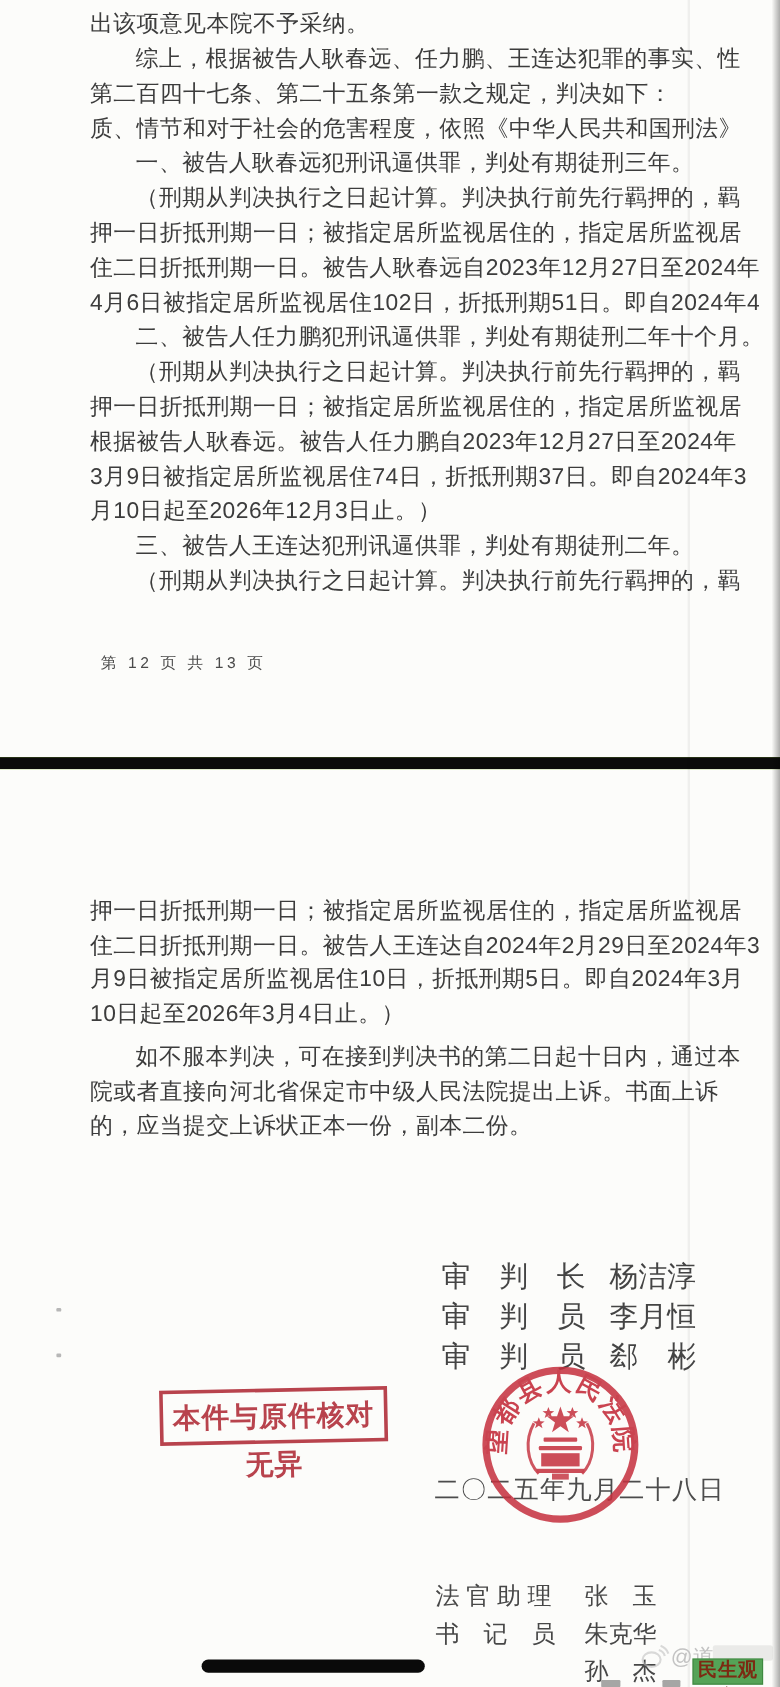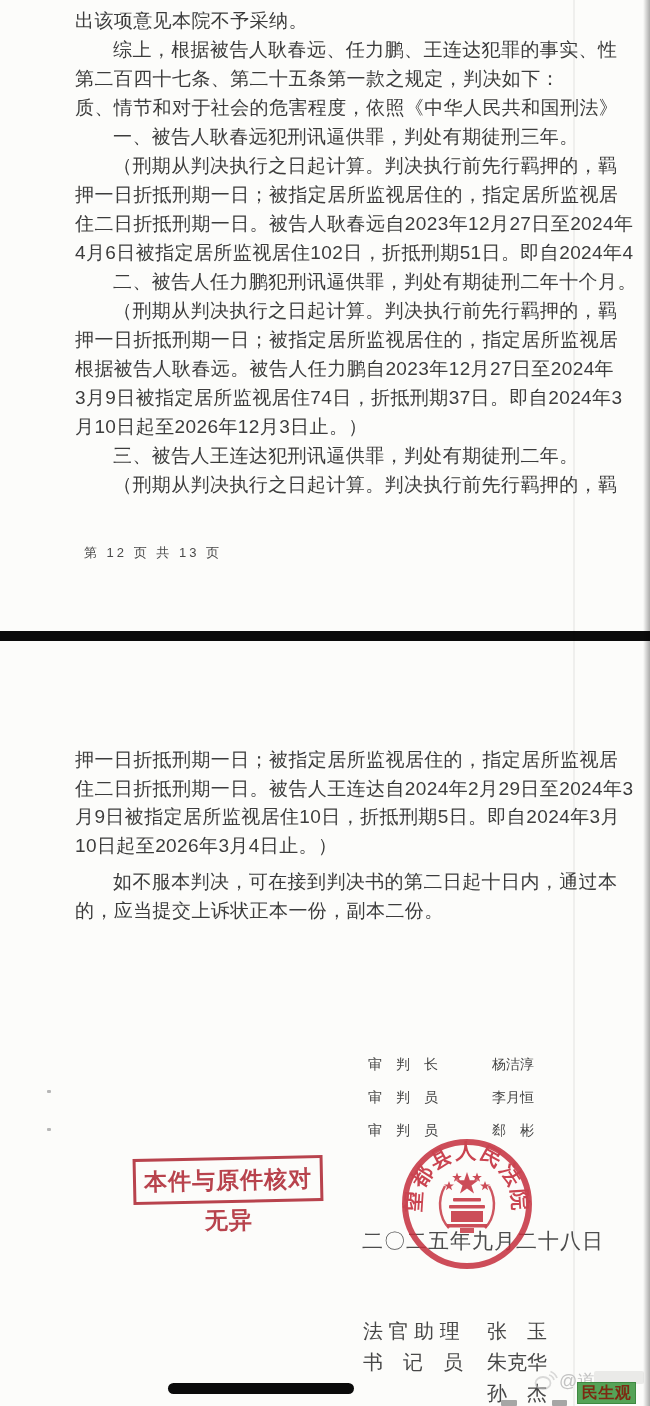--- a/index.html
+++ b/index.html
@@ -18,21 +18,21 @@
   .p1-lines{top:6px;}
   .p2-lines{top:105px;} 
   .line{height:29px;line-height:29px;font-size:19px;letter-spacing:.4px;white-space:nowrap;color:#3c3c3c;}
   .p2-lines .line{height:28.5px;line-height:28.5px;}
   .line.indent{padding-left:38px;}
   .line.pgap{margin-top:8px;text-align:right;}
 
   .page-footer{position:absolute;left:84px;top:544px;font-size:13px;letter-spacing:3px;color:#4a4a4a;}
 
   .judges{position:absolute;left:368px;top:407px;} 
-  .judges .sig-row{height:33px;line-height:33px;font-size:14px;color:#444;}
+  .judges .sig-row{height:33px;line-height:33px;font-size:24px;color:#444;}
   .staff{position:absolute;left:363px;top:675px;} 
   .staff .sig-row{height:31px;line-height:31px;font-size:20px;color:#474747;}
   .sig-role{display:inline-block;min-width:104px;white-space:pre;}
   .sig-name{display:inline-block;margin-left:20px;white-space:pre;}
 
   .verify-stamp{
     position:absolute;left:133px;top:516px; 
     width:184px;height:40px;line-height:40px;text-align:center;
     border:3px solid var(--stamp-red,#b8434d);color:var(--stamp-red,#b8434d);
     font-size:23px;font-weight:bold;letter-spacing:1px;
@@ -120,20 +120,21 @@
         <div class="line">押一日折抵刑期一日；被指定居所监视居住的，指定居所监视居</div>
 
         <div class="line">住二日折抵刑期一日。被告人王连达自2024年2月29日至2024年3</div>
 
         <div class="line">月9日被指定居所监视居住10日，折抵刑期5日。即自2024年3月</div>
 
         <div class="line">10日起至2026年3月4日止。）</div>
 
         <div class="line indent pgap">如不服本判决，可在接到判决书的第二日起十日内，通过本</div>
 
+        <div class="line">院或者直接向河北省保定市中级人民法院提出上诉。书面上诉</div>
 
         <div class="line">的，应当提交上诉状正本一份，副本二份。</div>
       </div>
 
     <div class="judges">
 
         <div class="sig-row">
           <span class="sig-role">审　判　长</span><span class="sig-name">杨洁淳</span>
         </div>
 

